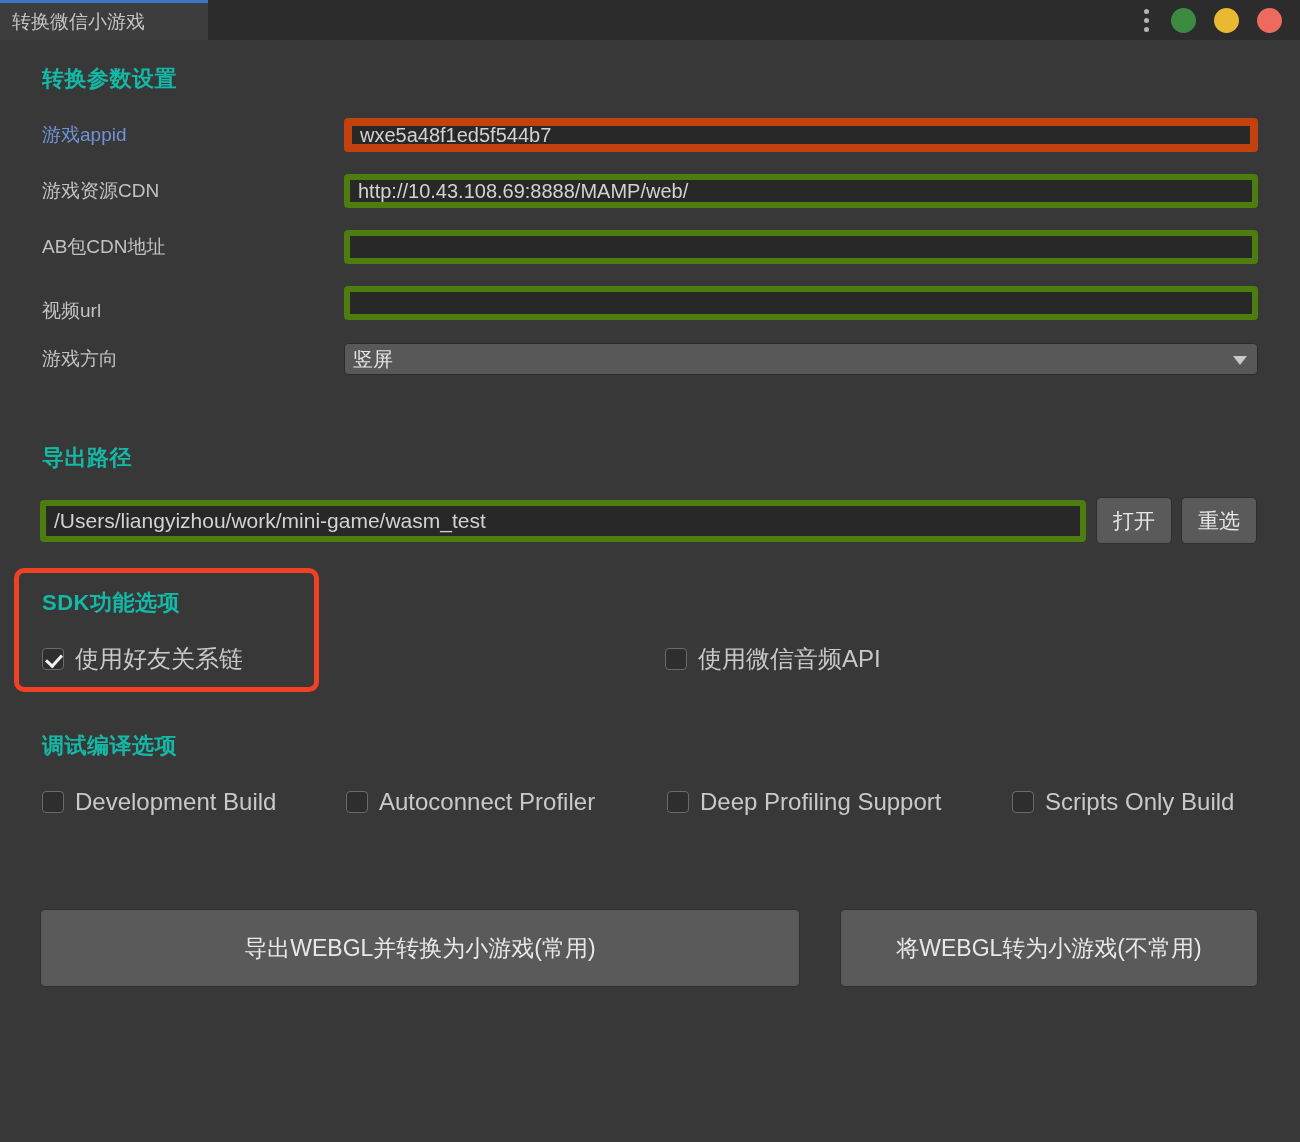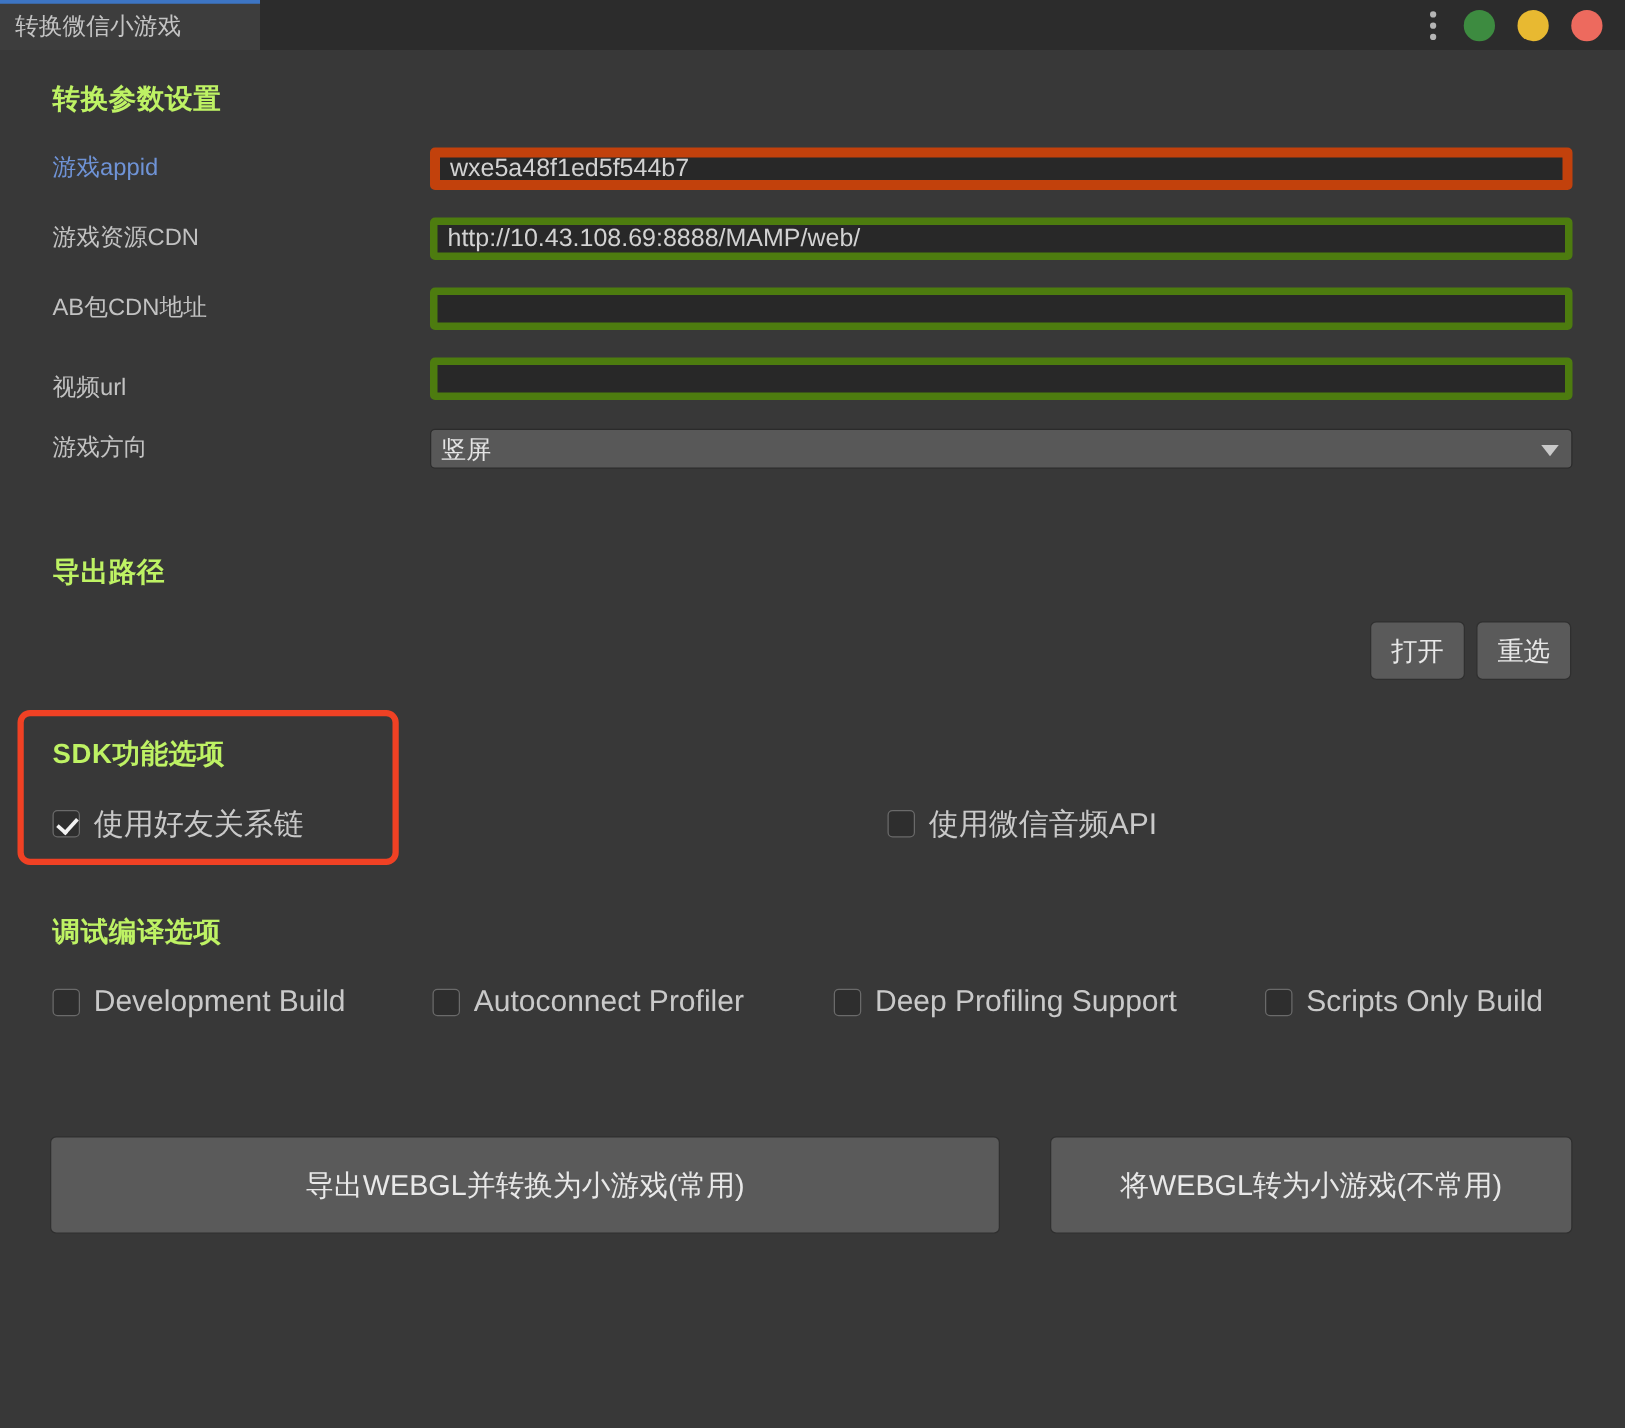--- a/index.html
+++ b/index.html
@@ -34,21 +34,21 @@
     display: block; width: 5px; height: 5px; border-radius: 50%;
     background: #b5b5b5; position: absolute; left: 0;
   }
   .kebab i:nth-child(1) { top: 0; }
   .kebab i:nth-child(2) { top: 9px; }
   .kebab i:nth-child(3) { top: 18px; }
   .dot { width: 25px; height: 25px; border-radius: 50%; }
 
   
   .section-title {
-    position: absolute; color: #bef264; font-size: 22px; font-weight: bold;
+    position: absolute; color: #14b8a6; font-size: 22px; font-weight: bold;
     letter-spacing: .5px;
   }
   .field-label {
     position: absolute; font-size: 19px; color: #c2c2c2; line-height: 1;
   }
   .field-label.accent { color: #6f93d6; }
 
   .input {
     position: absolute; height: 34px; background: #282828;
     border: 6px solid #4d7c0f; border-radius: 4px;
@@ -136,32 +136,33 @@
   <div class="input" style="left:344px; top:286px; width:914px;"></div>
 
   <div class="field-label" style="left:42px; top:349px;">游戏方向</div>
   <div class="dropdown" style="left:344px; top:343px; width:914px;">
     <span>竖屏</span>
     <span class="caret"></span>
   </div>
 
   <div class="section-title" style="left:42px; top:443px;">导出路径</div>
 
+  <div class="input" style="left:40px; top:500px; width:1046px; height:42px; font-size:21px;">/Users/liangyizhou/work/mini-game/wasm_test</div>
   <div class="btn" style="left:1096px; top:497px; width:76px; height:47px;">打开</div>
   <div class="btn" style="left:1181px; top:497px; width:76px; height:47px;">重选</div>
 
   <div class="highlight-box" style="left:14px; top:568px; width:305px; height:124px;"></div>
   <div class="section-title" style="left:42px; top:588px;">SDK功能选项</div>
 
   <div class="check-row" style="left:42px; top:643px;">
     <span class="checkbox checked"></span>
     <span class="check-label">使用好友关系链</span>
   </div>
 
-  <div class="check-row" style="left:665px; top:643px;margin-left:45px;">
+  <div class="check-row" style="left:665px; top:643px;">
     <span class="checkbox"></span>
     <span class="check-label">使用微信音频API</span>
   </div>
 
   <div class="section-title" style="left:42px; top:731px;">调试编译选项</div>
 
   <div class="check-row" style="left:42px; top:788px;">
     <span class="checkbox"></span>
     <span class="check-label">Development Build</span>
   </div>

